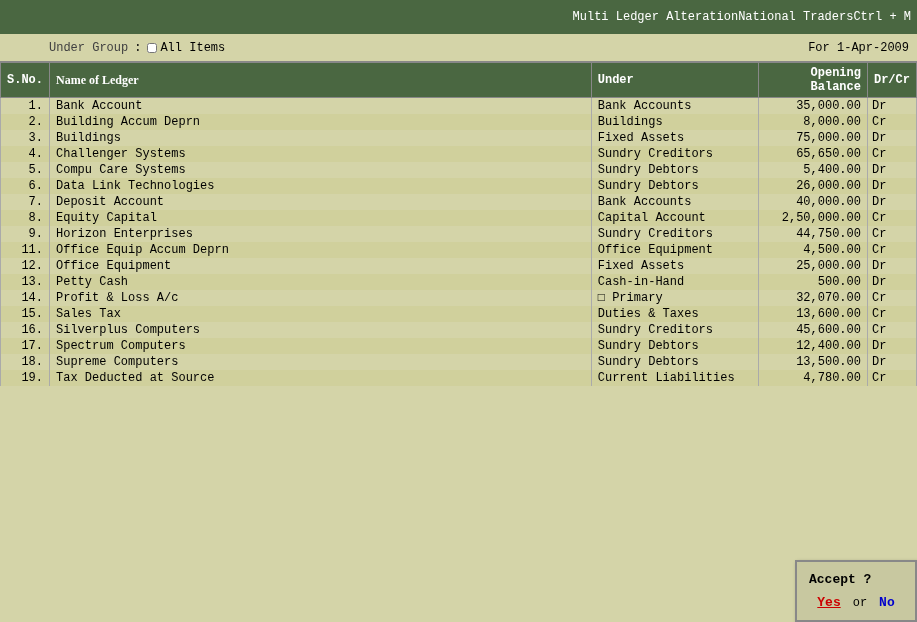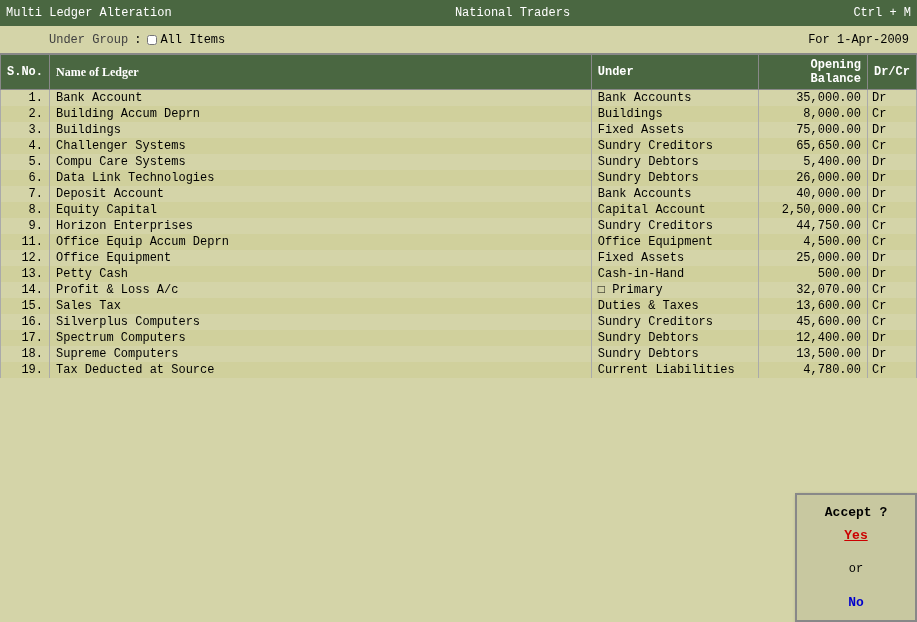--- a/index.html
+++ b/index.html
@@ -9,26 +9,26 @@
       background: #c8c8a0;
       width: 917px;
       height: 622px;
       overflow: hidden;
       position: relative;
     }
 
     
     #title-bar {
       display: flex;
-      justify-content: space-between;
+      justify-content: flex-end;
       align-items: center;
       background: #4a6741;
       color: #ffffff;
       padding: 2px 6px;
-      height: 26px;
+      height: 34px;
     }
     #title-bar .title-left { font-size: 12px; }
     #title-bar .title-center { font-size: 12px; font-weight: normal; }
     #title-bar .title-right { font-size: 12px; }
 
     
     #sub-header {
       display: flex;
       justify-content: space-between;
       align-items: center;
@@ -114,30 +114,28 @@
       background: #c8c8a0;
       border: 2px solid #888;
       box-shadow: 2px 2px 4px rgba(0,0,0,0.4);
       padding: 10px 12px;
       z-index: 10;
     }
     #accept-dialog .accept-label {
       font-size: 13px;
       color: #000;
       font-weight: bold;
-      text-align: center;
       display: block;
       margin-bottom: 8px;
     }
     #accept-dialog .accept-options {
       display: flex;
       align-items: center;
       justify-content: center;
-      gap: 19px;
-      flex-direction: column;
+      gap: 12px;
     }
     #accept-dialog .yes-btn {
       color: #cc0000;
       font-size: 13px;
       font-weight: bold;
       cursor: pointer;
       text-decoration: underline;
     }
     #accept-dialog .or-text {
       font-size: 12px;

